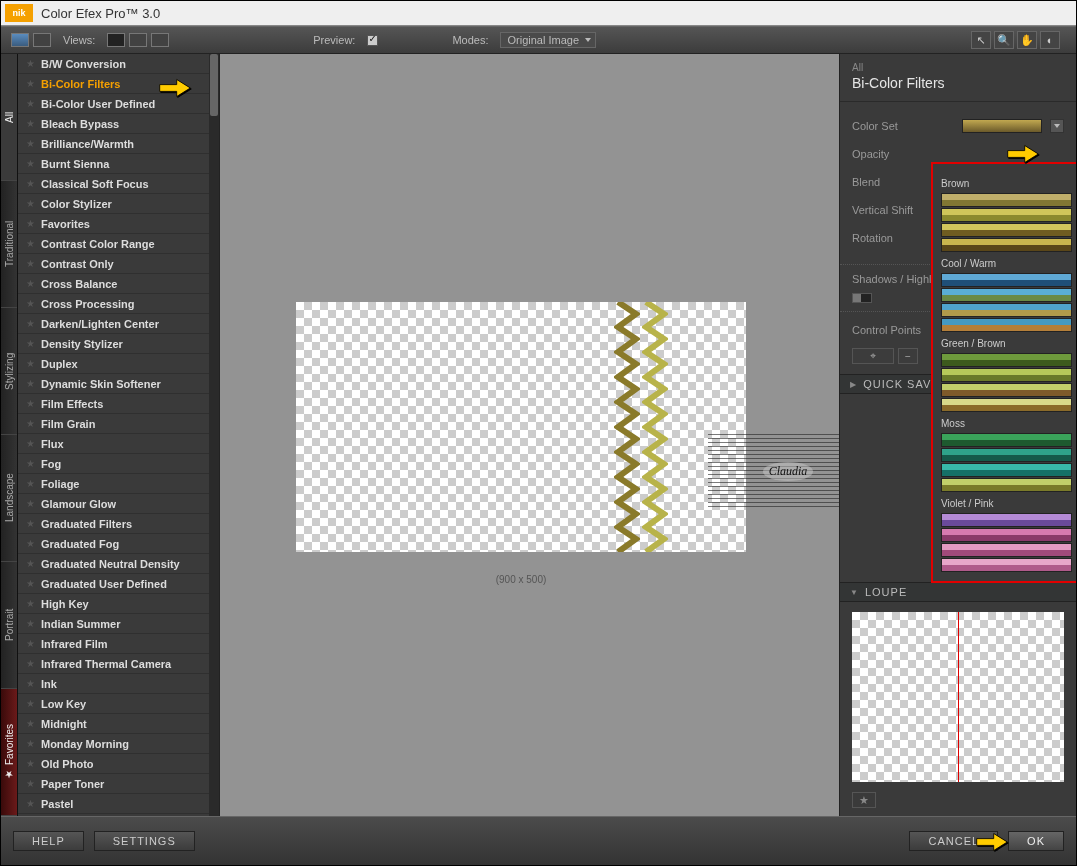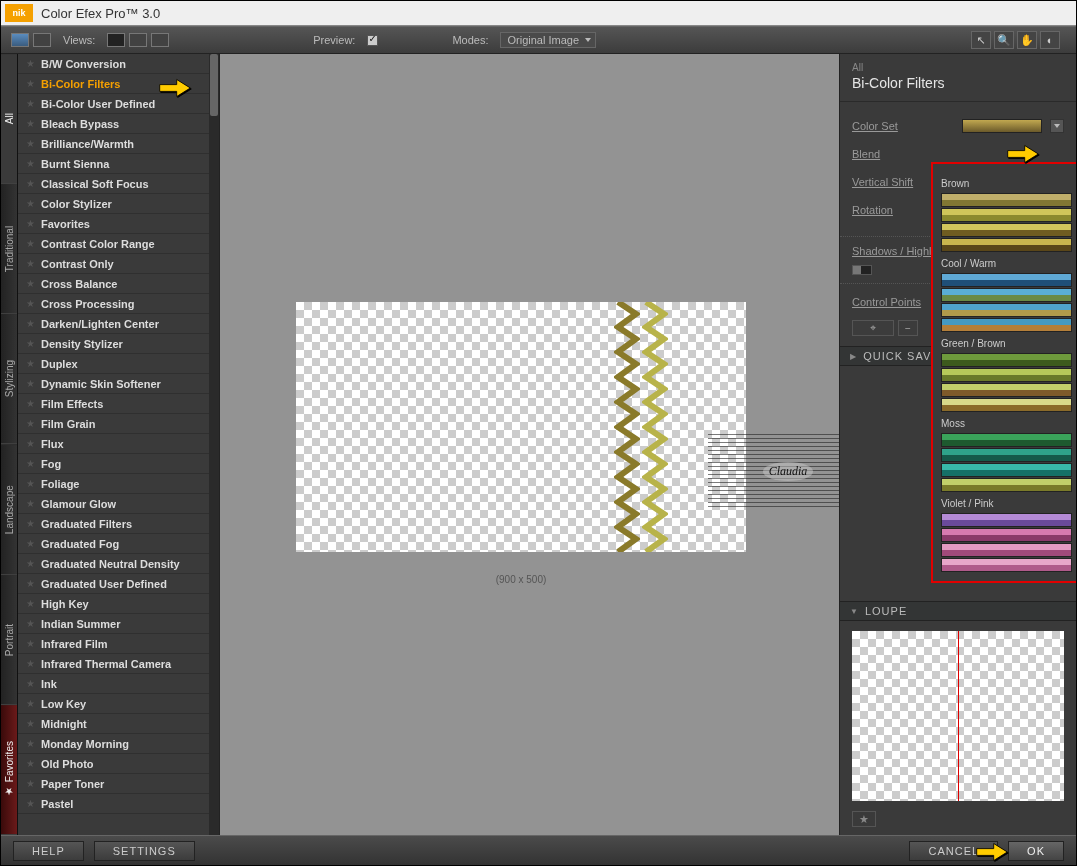--- a/index.html
+++ b/index.html
@@ -52,38 +52,38 @@
 .watermark { position:absolute; left:488px; top:380px; width:160px; height:75px; color:#222; display:flex; align-items:center; justify-content:center; }
 .wm-lines { position:absolute; inset:0; background:repeating-linear-gradient(#222 0 1px, transparent 1px 4px); opacity:.6; }
 .wm-text { position:relative; font-style:italic; font-family:cursive; font-size:12px; color:#111; background:rgba(200,200,200,.5); padding:2px 6px; border-radius:50%; }
 
 .right-panel { width:237px; background:#3a3a3a; border-left:1px solid #222; display:flex; flex-direction:column; font-size:11px; color:#aaa; position:relative; }
 .rp-header { padding:8px 12px 10px; border-bottom:1px solid #2a2a2a; }
 .rp-header .cat { color:#888; font-size:10px; }
 .rp-header .fn { color:#e5e5e5; font-size:14px; margin-top:2px; }
 .param-block { padding:10px 12px; }
 .param-row { display:flex; align-items:center; height:28px; gap:8px; }
-.param-row .lbl { flex:1; color:#999;text-decoration:underline; }
+.param-row .lbl { flex:1; color:#999; }
 .section-head { height:20px; background:#333535; border-top:1px solid #222; border-bottom:1px solid #222; display:flex; align-items:center; padding:0 10px; color:#bbb; font-size:11px; letter-spacing:1px; }
 .section-head .tri { margin-right:6px; font-size:8px; color:#888; }
 .loupe-box { margin:10px 12px; height:170px; position:relative; background:#fff; }
 .loupe-box .vline { position:absolute; left:50%; top:0; bottom:0; width:1px; background:#d00; }
 .btn-small { width:24px; height:16px; background:#3a3a3a; border:1px solid #555; }
 .swatch-btn { width:80px; height:14px; background:linear-gradient(#c1a850,#6b5a2a); border:1px solid #222; position:relative; }
 .swatch-dd { width:14px; height:14px; background:#555; border:1px solid #333; position:relative; }
 .swatch-dd::after { content:""; position:absolute; top:4px; left:3px; border-left:3px solid transparent; border-right:3px solid transparent; border-top:4px solid #bbb; }
 
 .dd-overlay { position:absolute; top:108px; right:0; width:145px; background:#3a3a3a; border:2px solid #e20000; border-right:none; z-index:10; padding:8px 0 8px 8px; }
 .dd-group-label { color:#ccc; font-size:10px; margin:6px 0 4px; }
 .dd-swatch { height:14px; margin:1px 4px 1px 0; border:1px solid #222; cursor:pointer; }
 
 .hand-cursor { position:absolute; width:34px; height:24px; pointer-events:none; z-index:50; }
 .hand-cursor svg { width:100%; height:100%; filter:drop-shadow(1px 1px 0 #000); }
 
-.bottombar { height:30px; background:linear-gradient(#4b4b4b,#333); border-top:1px solid #666; display:flex; align-items:center; padding:0 12px; gap:10px; }
+.bottombar { height:49px; background:linear-gradient(#4b4b4b,#333); border-top:1px solid #666; display:flex; align-items:center; padding:0 12px; gap:10px; }
 .btn { height:20px; padding:0 18px; background:linear-gradient(#555,#3c3c3c); border:1px solid #222; color:#ccc; font-size:11px; letter-spacing:1px; display:flex; align-items:center; cursor:pointer; }
 .btn.ok { background:linear-gradient(#666,#444); color:#eee; }
 
 .rt-icons { display:flex; gap:3px; margin-left:auto; margin-right:6px; }
 .rt-ico { width:20px; height:18px; background:#444; border:1px solid #666; display:flex; align-items:center; justify-content:center; font-size:11px; color:#ccc; cursor:pointer; }
 .ctrl-bar { display:flex; gap:4px; margin-top:4px; }
 .ctrl-btn { width:42px; height:16px; background:#3c3c3c; border:1px solid #555; display:flex; align-items:center;justify-content:center; font-size:10px; color:#aaa; }
 .tiny-toggle { width:20px; height:10px; background:#222; border:1px solid #555; position:relative;}
 .tiny-toggle::after{content:"";position:absolute;left:0;top:0;width:8px;height:8px;background:#777;}
 </style>
@@ -330,20 +330,23 @@
     <div class="right-panel">
       <div class="rp-header">
         <div class="cat">All</div>
         <div class="fn">Bi-Color Filters</div>
       </div>
       <div class="param-block" id="param-rows">
           <div class="param-row">
             <span class="lbl">Color Set</span>
             <div class="swatch-btn"></div>
             <div class="swatch-dd"></div>
+          </div>
+          <div class="param-row">
+            <span class="lbl">Opacity</span>
           </div>
           <div class="param-row">
             <span class="lbl">Blend</span>
           </div>
           <div class="param-row">
             <span class="lbl">Vertical Shift</span>
           </div>
           <div class="param-row">
             <span class="lbl">Rotation</span>
           </div>

